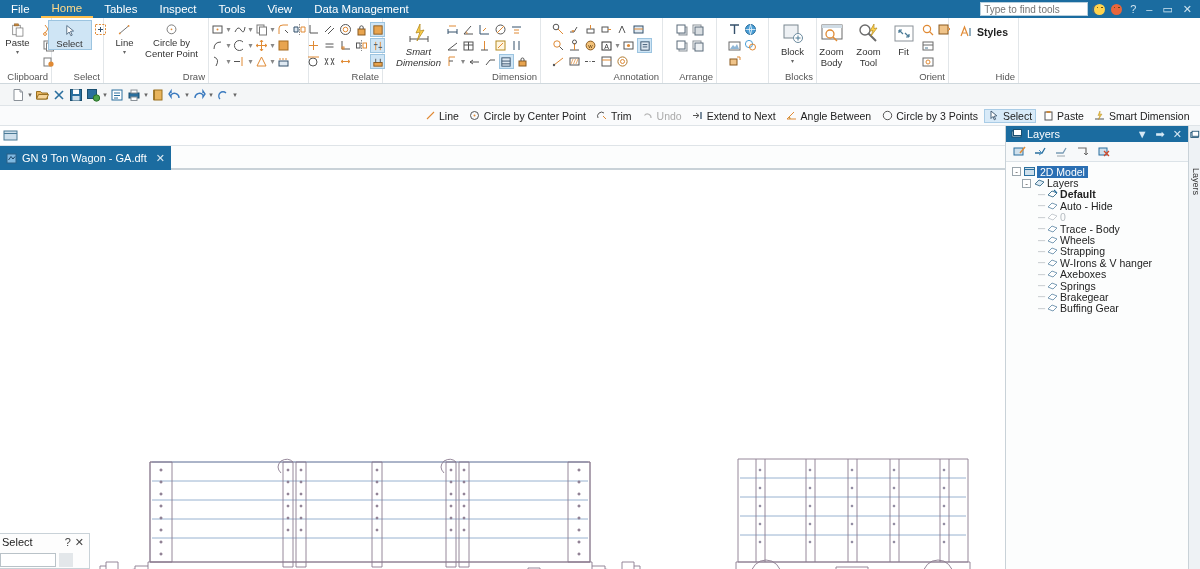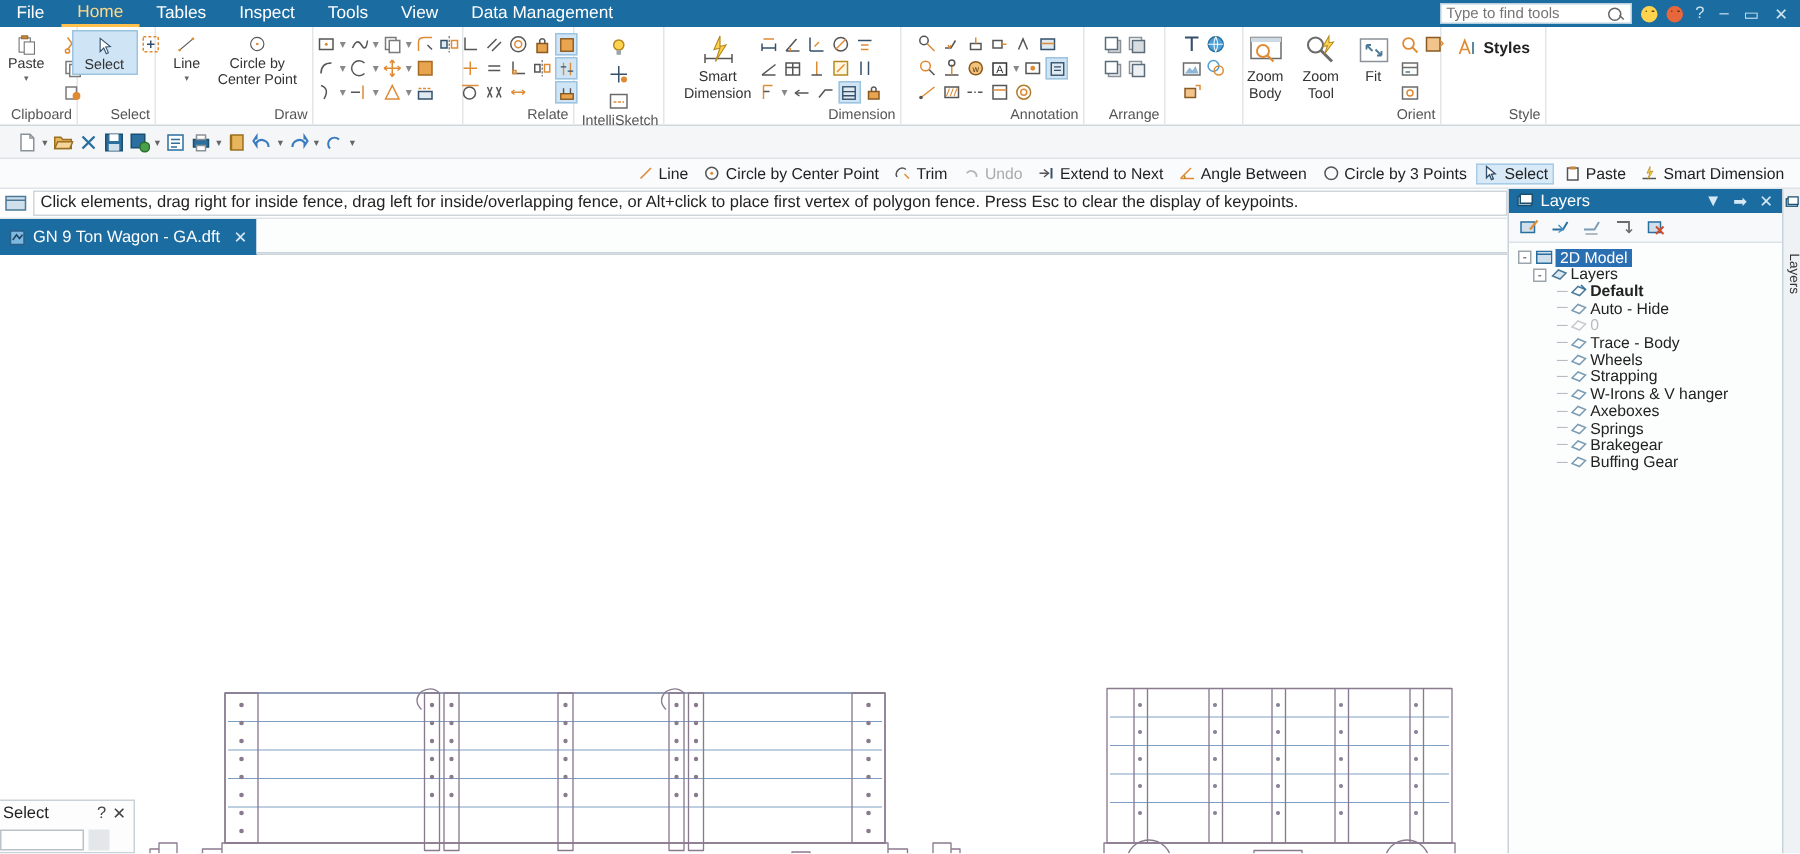--- a/index.html
+++ b/index.html
@@ -19,21 +19,21 @@
   }
   .menubar .mi {
     color: #ffffff; font-size: 11.5px; padding: 0 11px;
     display: flex; align-items: center; cursor: default; white-space: nowrap;
   }
   .menubar .mi.active {
     color: #ffd98a; border-bottom: 2px solid #ffc04d;
   }
   .menubar .spacer { flex: 1; }
   .searchbox {
-    align-self: center; width: 128px; height: 14px; background: #ffffff;
+    align-self: center; width: 108px; height: 14px; background: #ffffff;
     border: 1px solid #b8cfdd; display: flex; align-items: center;
     padding: 0 3px; margin-right: 6px; position: relative;
   }
   .searchbox input {
     border: 0; outline: 0; width: 108px; font-size: 10px;
     font-family: "Liberation Sans", sans-serif; color: #555;
     background: transparent;
   }
   .searchbox .mag {
     width: 9px; height: 9px; border: 1.2px solid #666; border-radius: 50%;
@@ -499,47 +499,24 @@
               <svg width="12" height="12" viewBox="0 0 13 13">
                 <rect x="2" y="7" width="9" height="4" fill="#e8a44f" stroke="#8a5a20"></rect>
                 <path d="M4 7 L4 3 M9 7 L9 3" stroke="#555"></path>
               </svg>
             </span>
         </div>
       </div>
       <div class="gname">Relate</div>
     </div>
 
-    <div class="rgroup" style="width:60px;">
-      <div class="gbody" style="flex-direction:column;gap:2px;padding-top:3px;align-items:center;">
-        <span class="ic" style="width:16px;height:16px;">
-            <svg width="15" height="15" viewBox="0 0 15 15">
-              <circle cx="7.5" cy="6" r="3.4" fill="#ffd34d" stroke="#b58a20"></circle>
-              <rect x="6" y="9.5" width="3" height="3" fill="#9aa5ac"></rect>
-            </svg>
-          </span>
-        <span class="ic" style="width:16px;height:16px;">
-            <svg width="15" height="15" viewBox="0 0 15 15">
-              <path d="M7.5 2 L7.5 13 M2 7.5 L13 7.5" stroke="#35506b" stroke-width="1"></path>
-              <circle cx="11" cy="11" r="2" fill="#e08a34"></circle>
-            </svg>
-          </span>
-        <span class="ic" style="width:16px;height:16px;">
-            <svg width="15" height="15" viewBox="0 0 15 15">
-              <rect x="2" y="3" width="11" height="9" fill="none" stroke="#6b6b6b"></rect>
-              <path d="M4 8 L11 8" stroke="#e08a34" stroke-dasharray="2 1"></path>
-            </svg>
-          </span>
-      </div>
-      <div class="gname">IntelliSketch</div>
-    </div>
 
     <div class="rgroup" style="width:158px;">
       <div class="gbody">
-        <div class="bigbtn" style="width:50px;">
+        <div class="bigbtn" style="width:50px;font-style:italic;">
           <span class="ic" style="width:24px;height:24px;">
             <svg width="24" height="24" viewBox="0 0 24 24">
                 <path d="M3 17 L21 17" stroke="#555" stroke-width="1"></path>
                 <path d="M3 14 L3 20 M21 14 L21 20" stroke="#555"></path>
                 <path d="M13 2 L9 11 L13 10 L10 19 L17 8 L13 9 Z" fill="#ffd34d" stroke="#b58a20" stroke-width="0.8"></path>
               </svg>
           </span>
           <span class="lbl">Smart</span>
           <span class="lbl">Dimension</span>
         </div>
@@ -827,20 +804,36 @@
               <svg width="15" height="15" viewBox="0 0 15 15">
                 <rect x="3" y="5" width="7" height="6" fill="#f0c48a" stroke="#8a5a20"></rect>
                 <path d="M10 3 L13 3 L13 6" fill="none" stroke="#e08a34"></path>
               </svg>
             </span>
         </div>
       </div>
       <div class="gname">Insert</div>
     </div>
 
+    <div class="rgroup" style="width:48px;">
+      <div class="gbody">
+        <div class="bigbtn">
+          <span class="ic" style="width:24px;height:24px;">
+            <svg width="24" height="24" viewBox="0 0 24 24">
+                <rect x="3" y="3" width="14" height="13" fill="#eef1f4" stroke="#7a8790"></rect>
+                <circle cx="17" cy="16" r="4.5" fill="#fff" stroke="#6b8a9e"></circle>
+                <path d="M17 13.5 L17 18.5 M14.5 16 L19.5 16" stroke="#4a7a96"></path>
+              </svg>
+          </span>
+          <span class="lbl">Block</span>
+          <span style="font-size:6px;color:#666;">▾</span>
+        </div>
+      </div>
+      <div class="gname">Blocks</div>
+    </div>
 
     <div class="rgroup" style="width:132px;">
       <div class="gbody">
         <div class="bigbtn" style="width:36px;">
           <span class="ic" style="width:24px;height:24px;">
             <svg width="24" height="24" viewBox="0 0 24 24">
                 <rect x="2" y="3" width="20" height="14" fill="#fff" stroke="#6b6b6b"></rect>
                 <rect x="2" y="3" width="20" height="3" fill="#cfdbe4"></rect>
                 <circle cx="10" cy="12" r="4" fill="none" stroke="#e08a34" stroke-width="1.3"></circle>
                 <path d="M13 15 L17 19" stroke="#e08a34" stroke-width="1.4"></path>
@@ -913,21 +906,21 @@
           <span class="ic">
             <svg width="15" height="15" viewBox="0 0 15 15">
                 <path d="M2 12 L5.5 3 L9 12" fill="none" stroke="#e08a34" stroke-width="1.2"></path>
                 <path d="M3.4 9 L7.6 9" stroke="#e08a34"></path>
                 <path d="M11 4 L11 12" stroke="#4a7a96" stroke-width="1.2"></path>
               </svg>
           </span>
           <span style="font-size:10.5px;color:#222;font-weight:bold;">Styles</span>
         </div>
       </div>
-      <div class="gname">Style</div>
+      <div class="gname">Hide</div>
     </div>
 
     <div style="flex:1;"></div>
   </div>
 
   <div class="qat">
     <span class="ic">
         <svg width="14" height="14" viewBox="0 0 14 14">
           <path d="M3 1.5 L9 1.5 L11.5 4 L11.5 12.5 L3 12.5 Z" fill="#fff" stroke="#8a9198"></path>
           <path d="M9 1.5 L9 4 L11.5 4" fill="none" stroke="#8a9198"></path>
@@ -1089,21 +1082,20 @@
     </span>
   </div>
 
   <div class="promptbar">
     <span class="ic" style="width:16px;height:16px;">
       <svg width="15" height="13" viewBox="0 0 15 13">
           <rect x="1" y="2" width="13" height="9" fill="#cfe0ec" stroke="#4a7a96"></rect>
           <path d="M1 4.5 L14 4.5" stroke="#4a7a96"></path>
         </svg>
     </span>
-    <div class="ptext">Click elements, drag right for inside fence, drag left for inside/overlapping fence, or Alt+click to place first vertex of polygon fence. Press Esc to clear the display of keypoints.</div>
   </div>
 
   <div class="tabbar">
     <div class="doctab">
       <span class="ic" style="width:12px;height:12px;">
         <svg width="11" height="11" viewBox="0 0 11 11">
             <rect x="1" y="1" width="9" height="9" fill="#7fb8e0" stroke="#2a5f85"></rect>
             <path d="M2.5 7 L5 3.5 L7 6 L9 3.5" fill="none" stroke="#1a4060"></path>
           </svg>
       </span>

